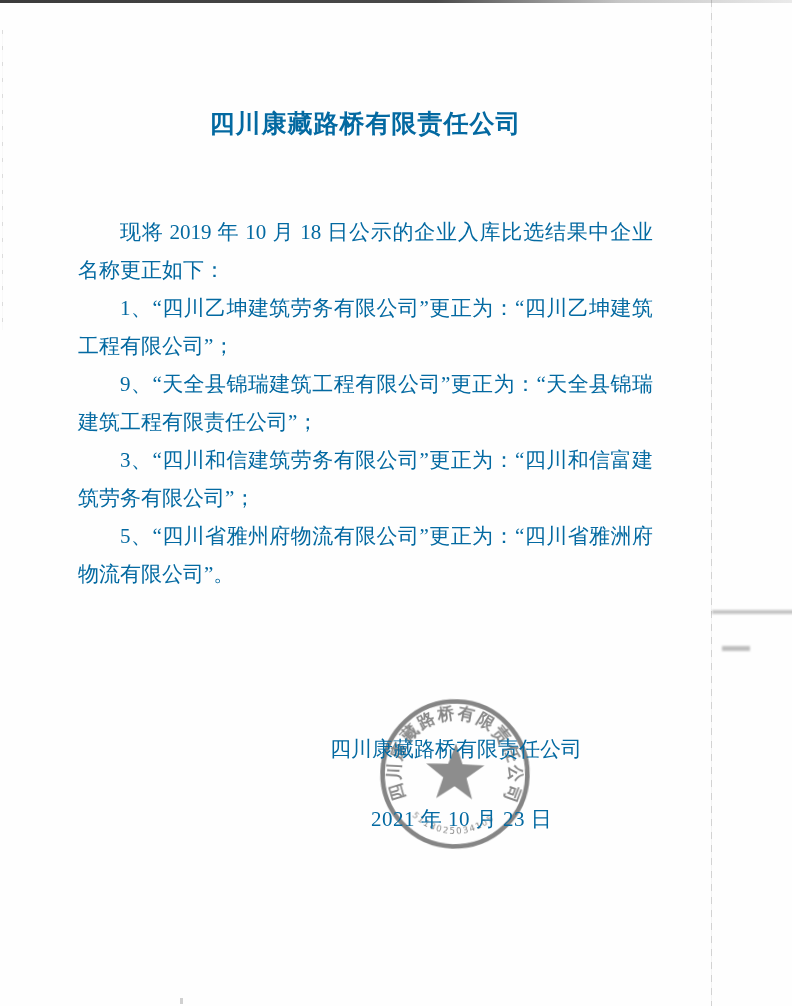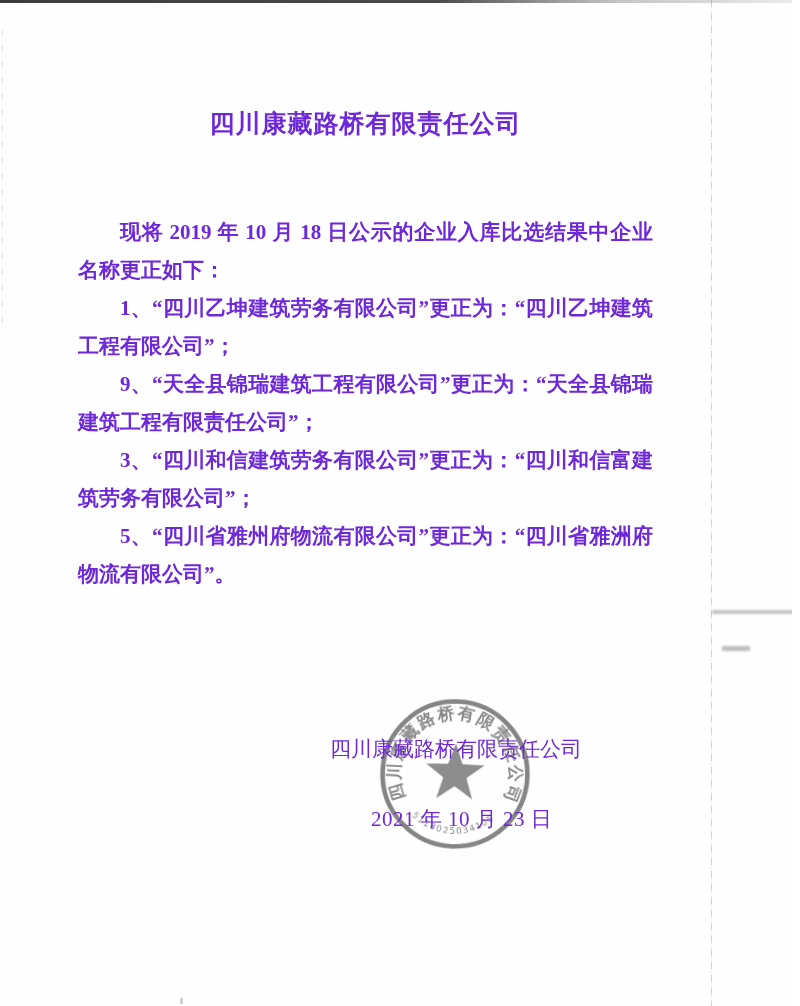--- a/index.html
+++ b/index.html
@@ -7,21 +7,21 @@
     padding: 0;
     background: #ffffff;
   }
   .page {
     position: relative;
     width: 792px;
     height: 1006px;
     background: #fefefe;
     overflow: hidden;
     font-family: "Liberation Serif", "DejaVu Serif", serif;
-    color: #6d28d9;
+    color: #0369a1;
   }
   
   .scan-edge-top {
     position: absolute;
     left: 0; top: 0;
     width: 100%; height: 3px;
     background: linear-gradient(to right, #3c3c3c 0%, #4a4a4a 55%, rgba(90,90,90,0.35) 78%, rgba(120,120,120,0.15) 100%);
   }
   .scan-line-vertical {
     position: absolute;
@@ -74,21 +74,20 @@
     z-index: 2;
   }
   .doc-body {
     position: absolute;
     left: 78px; top: 213px;
     width: 575px;
     font-size: 21px;
     line-height: 38px;
     text-align: justify;
     z-index: 2;
-    font-weight: bold;
   }
   .doc-body p {
     margin: 0;
     text-indent: 2em;
   }
   .signature-block {
     position: absolute;
     left: 330px; top: 735px;
     width: 300px;
     font-size: 21px;

